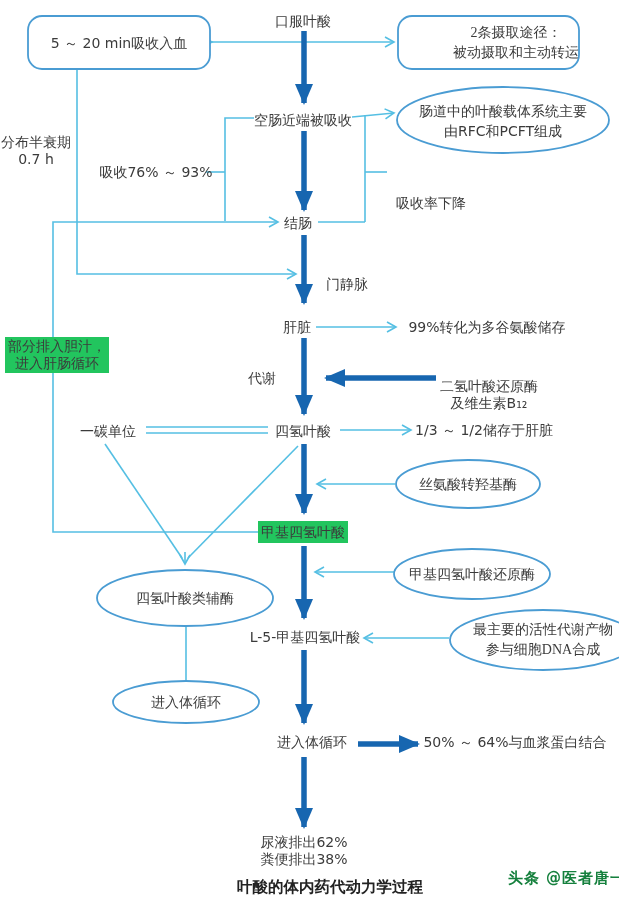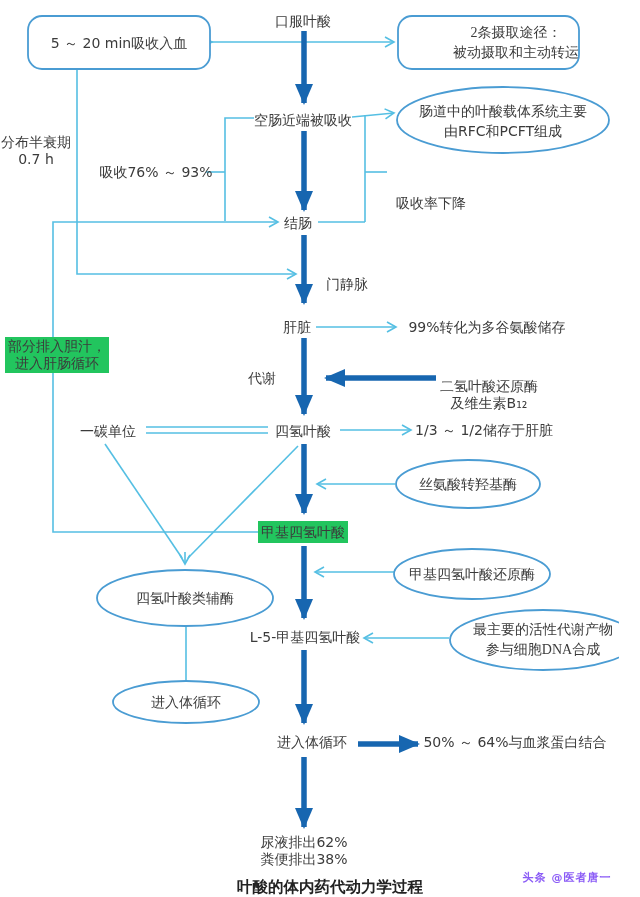--- a/index.html
+++ b/index.html
@@ -6,21 +6,21 @@
   #stage{
     position:relative;width:619px;height:897px;background:#ffffff;overflow:hidden;
     font-family:"DejaVu Sans",sans-serif;color:#3b3b3b;font-size:14px;
   }
   #diagram-svg{position:absolute;left:0;top:0;width:640px;height:897px;}
   .t{position:absolute;transform:translate(-50%,-50%);white-space:nowrap;line-height:20px;text-align:center;}
   .two{line-height:20px;}
   .sm{line-height:17px;}
   .bg{background:#22c55e;padding:1px 3px;}
   .title{font-weight:bold;color:#222222;font-size:15.5px;}
-  .watermark{font-weight:bold;color:#8b5cf6;font-size:11px;letter-spacing:1px;}
+  .watermark{font-weight:bold;color:#15803d;font-size:15px;letter-spacing:1px;}
 </style>
 </head>
 <body>
 
 <div id="stage">
 
   <svg id="diagram-svg" viewBox="0 0 640 897" xmlns="http://www.w3.org/2000/svg">
     <defs>
       <marker id="mt" markerUnits="userSpaceOnUse" markerWidth="26" markerHeight="22" refX="19" refY="10" orient="auto">
         <path d="M0,1 L21,10 L0,19 Z" fill="#1766b0"></path>

